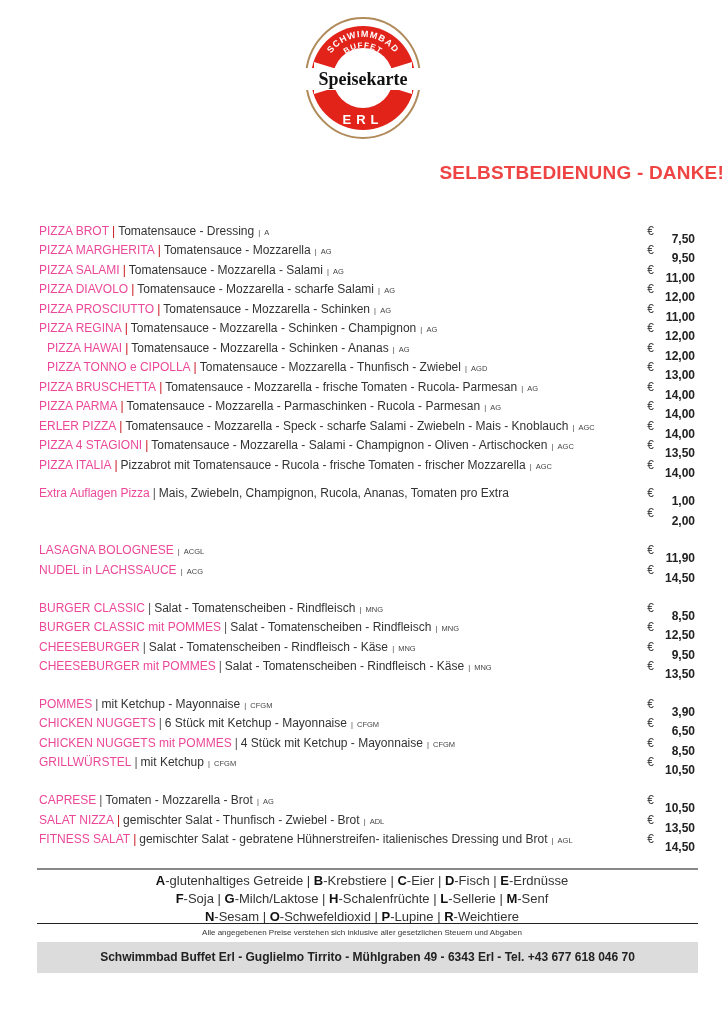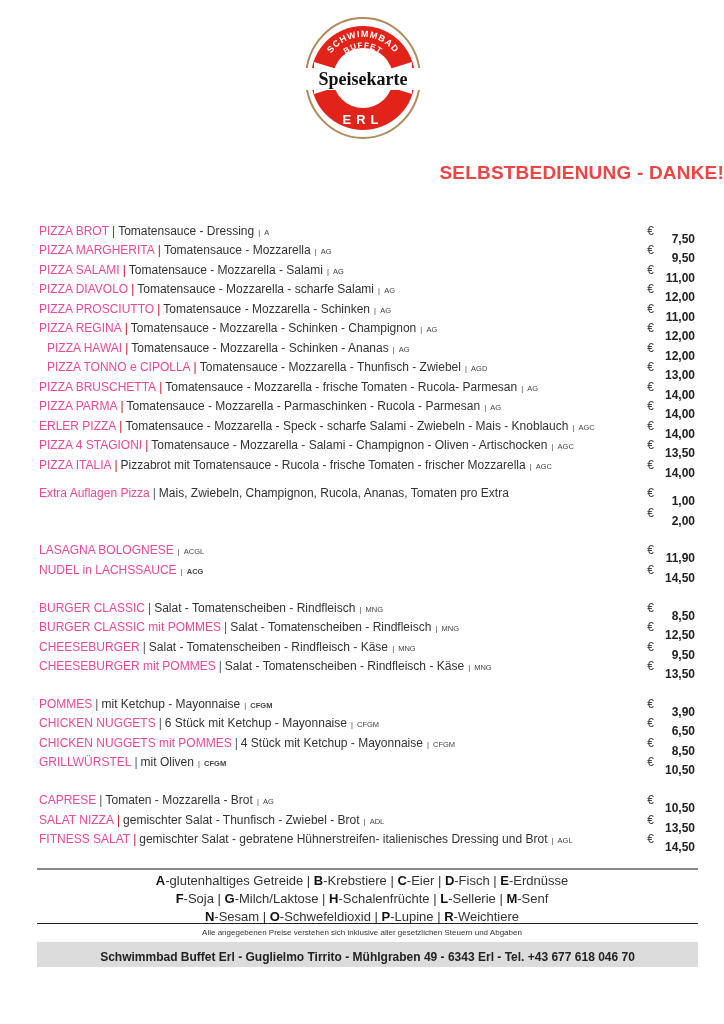--- a/index.html
+++ b/index.html
@@ -8,30 +8,30 @@
   .logo { position:absolute; left:302px; top:14px; width:122px; height:130px; }
   .heading { position:absolute; left:0; width:724px; top:162px; text-align:right;
              font-size:19px; font-weight:bold; color:#ef4444; letter-spacing:0.2px; }
   .rows { position:absolute; left:39px; right:29px; top:0; }
   .row { position:absolute; left:0; right:0; height:19px; line-height:19px; font-size:12px; white-space:nowrap; }
   .row .name { color:#ec4899; font-weight:normal; font-size:12px; }
   .row .sep { color:#c8161d; margin:0 3px; }
   .row .sep.gray { color:#555; }
   .row .desc { color:#333; }
   .row .allerg { color:#444; font-size:7.5px; margin-left:2px; }
-  .row .allerg.b { font-weight:bold;text-align:center; }
+  .row .allerg.b { font-weight:normal;text-align:center; }
   .row .euro { position:absolute; right:41px; top:0; color:#444; font-size:12px; }
   .row .price { position:absolute; right:0; top:0; font-weight:bold; color:#222; font-size:12px; width:38px; text-align:right;margin-top:8px; }
   .indent { padding-left:131px; }
   .hr-gray { position:absolute; left:37px; right:26px; height:2px; background:#888; }
   .hr-black { position:absolute; left:37px; right:26px; height:1px; background:#222; }
   .allergen-line { position:absolute; left:0; width:724px; text-align:center; font-size:13px; color:#333; }
   .allergen-line b { color:#111; }
   .note { position:absolute; left:0; width:724px; top:928px; text-align:center; font-size:8px; color:#333; }
-  .footer { position:absolute; left:37px; right:26px; top:942px; height:25px; background:#dcdcdc;
+  .footer { position:absolute; left:37px; right:26px; top:942px; height:31px; background:#dcdcdc;
             text-align:center; line-height:31px; font-weight:bold; font-size:12px; color:#222; }
 </style>
 </head>
 <body>
 
 <div class="logo">
   <svg width="122" height="130" viewBox="0 0 122 130">
     <defs>
       <path id="arcTop" d="M 22 62 A 39 39 0 0 1 100 62"></path>
       <path id="arcTop2" d="M 33 62 A 28 28 0 0 1 89 62"></path>
@@ -73,21 +73,21 @@
     <div class="row indent" style="top: 504px;"><span class="euro">€</span><span class="price">2,00</span></div>
     <div class="row" style="top: 541px;"><span class="name">LASAGNA BOLOGNESE</span><span class="allerg"> | </span><span class="allerg">ACGL</span><span class="euro">€</span><span class="price">11,90</span></div>
     <div class="row" style="top: 561px;"><span class="name">NUDEL in LACHSSAUCE</span><span class="allerg"> | </span><span class="allerg b">ACG</span><span class="euro">€</span><span class="price">14,50</span></div>
     <div class="row" style="top: 599px;"><span class="name">BURGER CLASSIC</span><span class="sep gray">|</span><span class="desc">Salat - Tomatenscheiben - Rindfleisch</span><span class="allerg"> | </span><span class="allerg">MNG</span><span class="euro">€</span><span class="price">8,50</span></div>
     <div class="row" style="top: 618px;"><span class="name">BURGER CLASSIC mit POMMES</span><span class="sep gray">|</span><span class="desc">Salat - Tomatenscheiben - Rindfleisch</span><span class="allerg"> | </span><span class="allerg">MNG</span><span class="euro">€</span><span class="price">12,50</span></div>
     <div class="row" style="top: 638px;"><span class="name">CHEESEBURGER</span><span class="sep gray">|</span><span class="desc">Salat - Tomatenscheiben - Rindfleisch - Käse</span><span class="allerg"> | </span><span class="allerg">MNG</span><span class="euro">€</span><span class="price">9,50</span></div>
     <div class="row" style="top: 657px;"><span class="name">CHEESEBURGER mit POMMES</span><span class="sep gray">|</span><span class="desc">Salat - Tomatenscheiben - Rindfleisch - Käse</span><span class="allerg"> | </span><span class="allerg">MNG</span><span class="euro">€</span><span class="price">13,50</span></div>
     <div class="row" style="top: 695px;"><span class="name">POMMES</span><span class="sep gray">|</span><span class="desc">mit Ketchup - Mayonnaise</span><span class="allerg"> | </span><span class="allerg b">CFGM</span><span class="euro">€</span><span class="price">3,90</span></div>
     <div class="row" style="top: 714px;"><span class="name">CHICKEN NUGGETS</span><span class="sep gray">|</span><span class="desc">6 Stück mit Ketchup - Mayonnaise</span><span class="allerg"> | </span><span class="allerg">CFGM</span><span class="euro">€</span><span class="price">6,50</span></div>
     <div class="row" style="top: 734px;"><span class="name">CHICKEN NUGGETS mit POMMES</span><span class="sep gray">|</span><span class="desc">4 Stück mit Ketchup - Mayonnaise</span><span class="allerg"> | </span><span class="allerg">CFGM</span><span class="euro">€</span><span class="price">8,50</span></div>
-    <div class="row" style="top: 753px;"><span class="name">GRILLWÜRSTEL</span><span class="sep gray">|</span><span class="desc">mit Oliven</span><span class="allerg"> | </span><span class="allerg b">CFGM</span><span class="euro">€</span><span class="price">10,50</span></div>
+    <div class="row" style="top: 753px;"><span class="name">GRILLWÜRSTEL</span><span class="sep gray">|</span><span class="desc">mit Ketchup</span><span class="allerg"> | </span><span class="allerg b">CFGM</span><span class="euro">€</span><span class="price">10,50</span></div>
     <div class="row" style="top: 791px;"><span class="name">CAPRESE</span><span class="sep gray">|</span><span class="desc">Tomaten - Mozzarella - Brot</span><span class="allerg"> | </span><span class="allerg">AG</span><span class="euro">€</span><span class="price">10,50</span></div>
     <div class="row" style="top: 811px;"><span class="name">SALAT NIZZA</span><span class="sep">|</span><span class="desc">gemischter Salat - Thunfisch - Zwiebel - Brot</span><span class="allerg"> | </span><span class="allerg">ADL</span><span class="euro">€</span><span class="price">13,50</span></div>
     <div class="row" style="top: 830px;"><span class="name">FITNESS SALAT</span><span class="sep">|</span><span class="desc">gemischter Salat - gebratene Hühnerstreifen- italienisches Dressing und Brot</span><span class="allerg"> | </span><span class="allerg">AGL</span><span class="euro">€</span><span class="price">14,50</span></div>
   </div>
 
 <div class="hr-gray" style="top:868px;"></div>
 <div class="allergen-line" style="top:873px;" id="leg0"><b>A</b><span>-glutenhaltiges Getreide</span><span> | </span><b>B</b><span>-Krebstiere</span><span> | </span><b>C</b><span>-Eier</span><span> | </span><b>D</b><span>-Fisch</span><span> | </span><b>E</b><span>-Erdnüsse</span></div>
 <div class="allergen-line" style="top:891px;" id="leg1"><b>F</b><span>-Soja</span><span> | </span><b>G</b><span>-Milch/Laktose</span><span> | </span><b>H</b><span>-Schalenfrüchte</span><span> | </span><b>L</b><span>-Sellerie</span><span> | </span><b>M</b><span>-Senf</span></div>
 <div class="allergen-line" style="top:909px;" id="leg2"><b>N</b><span>-Sesam</span><span> | </span><b>O</b><span>-Schwefeldioxid</span><span> | </span><b>P</b><span>-Lupine</span><span> | </span><b>R</b><span>-Weichtiere</span></div>
 <div class="hr-black" style="top:923px;"></div>

